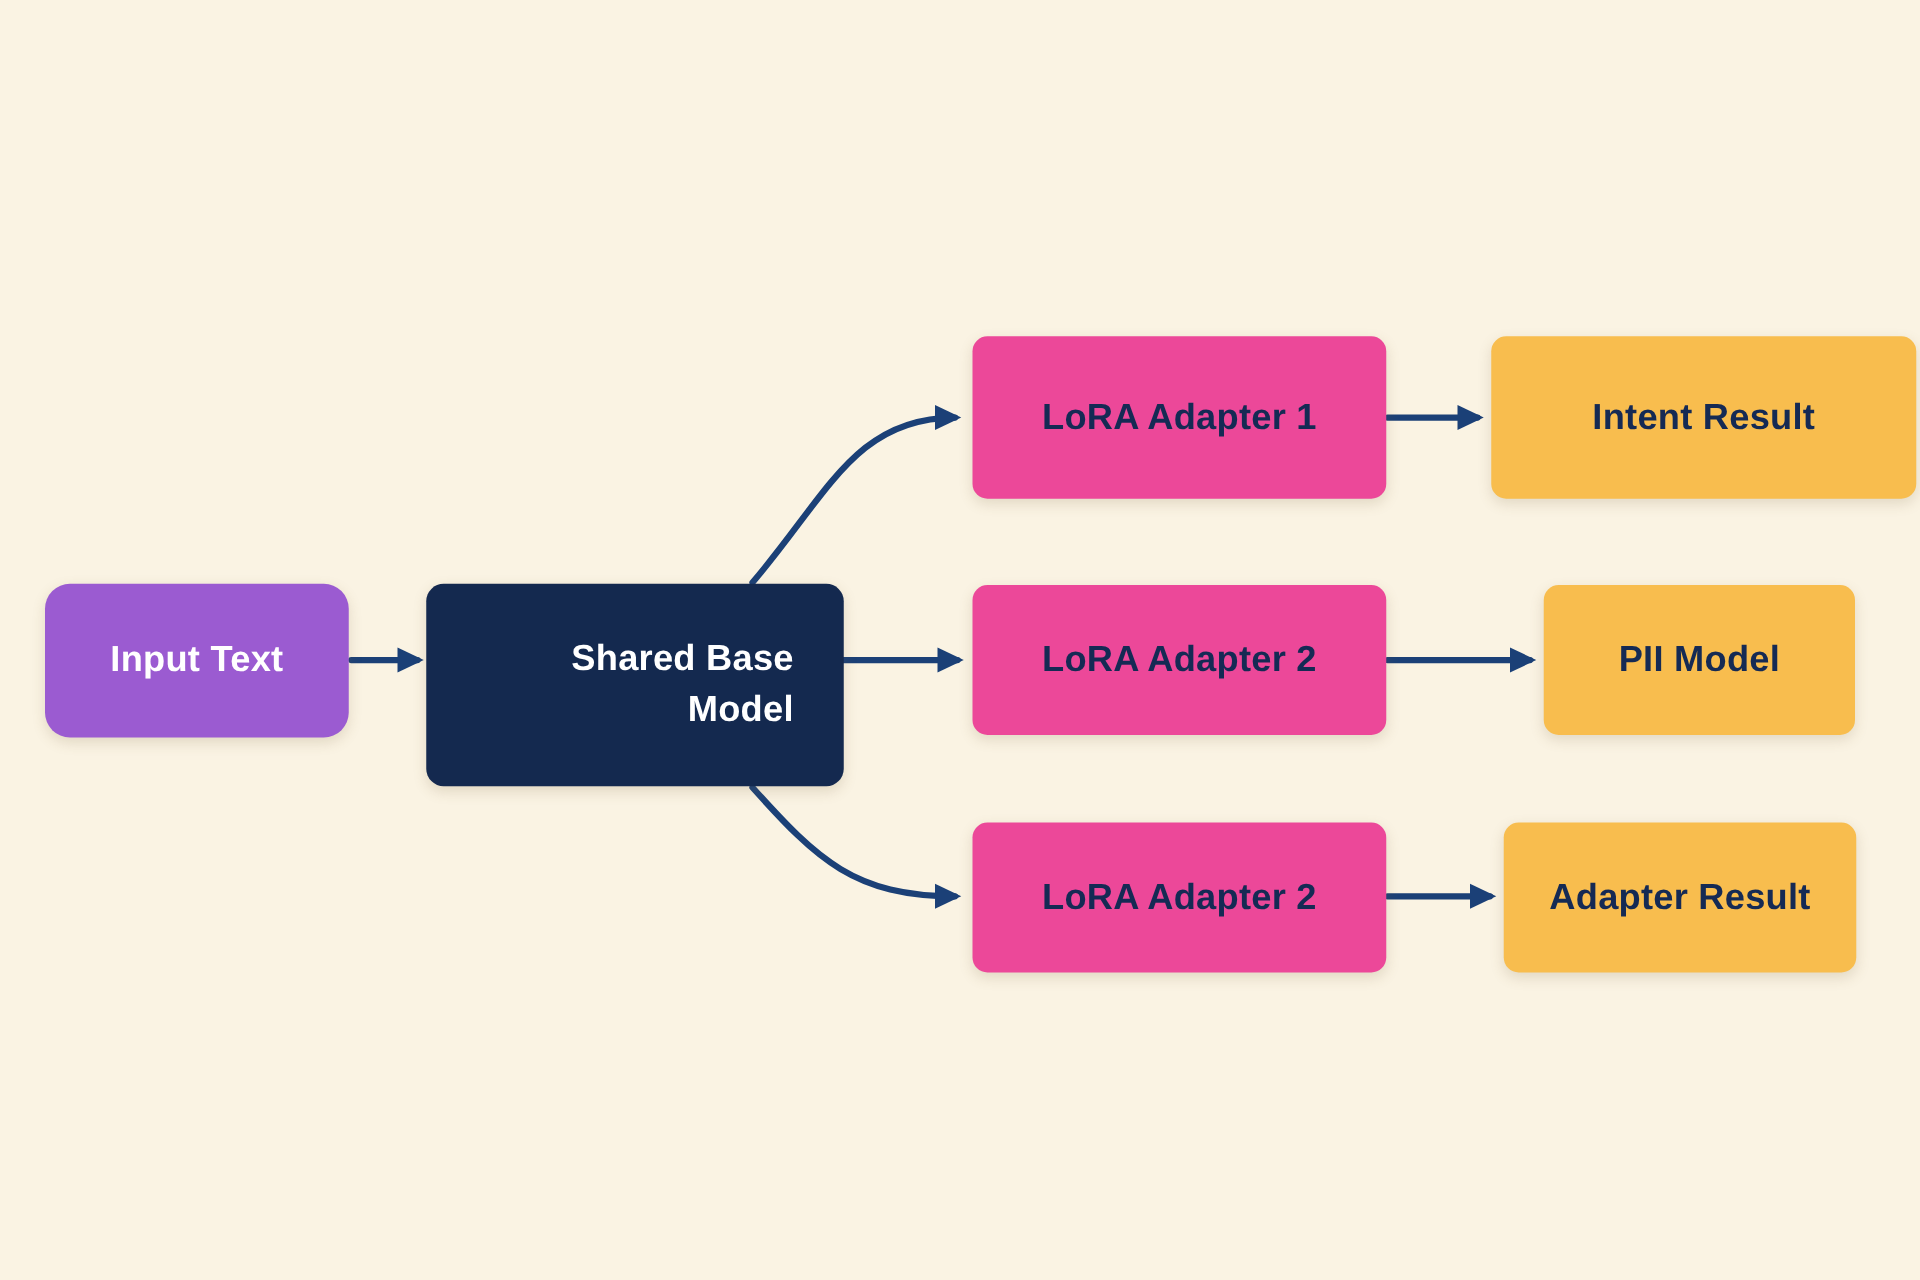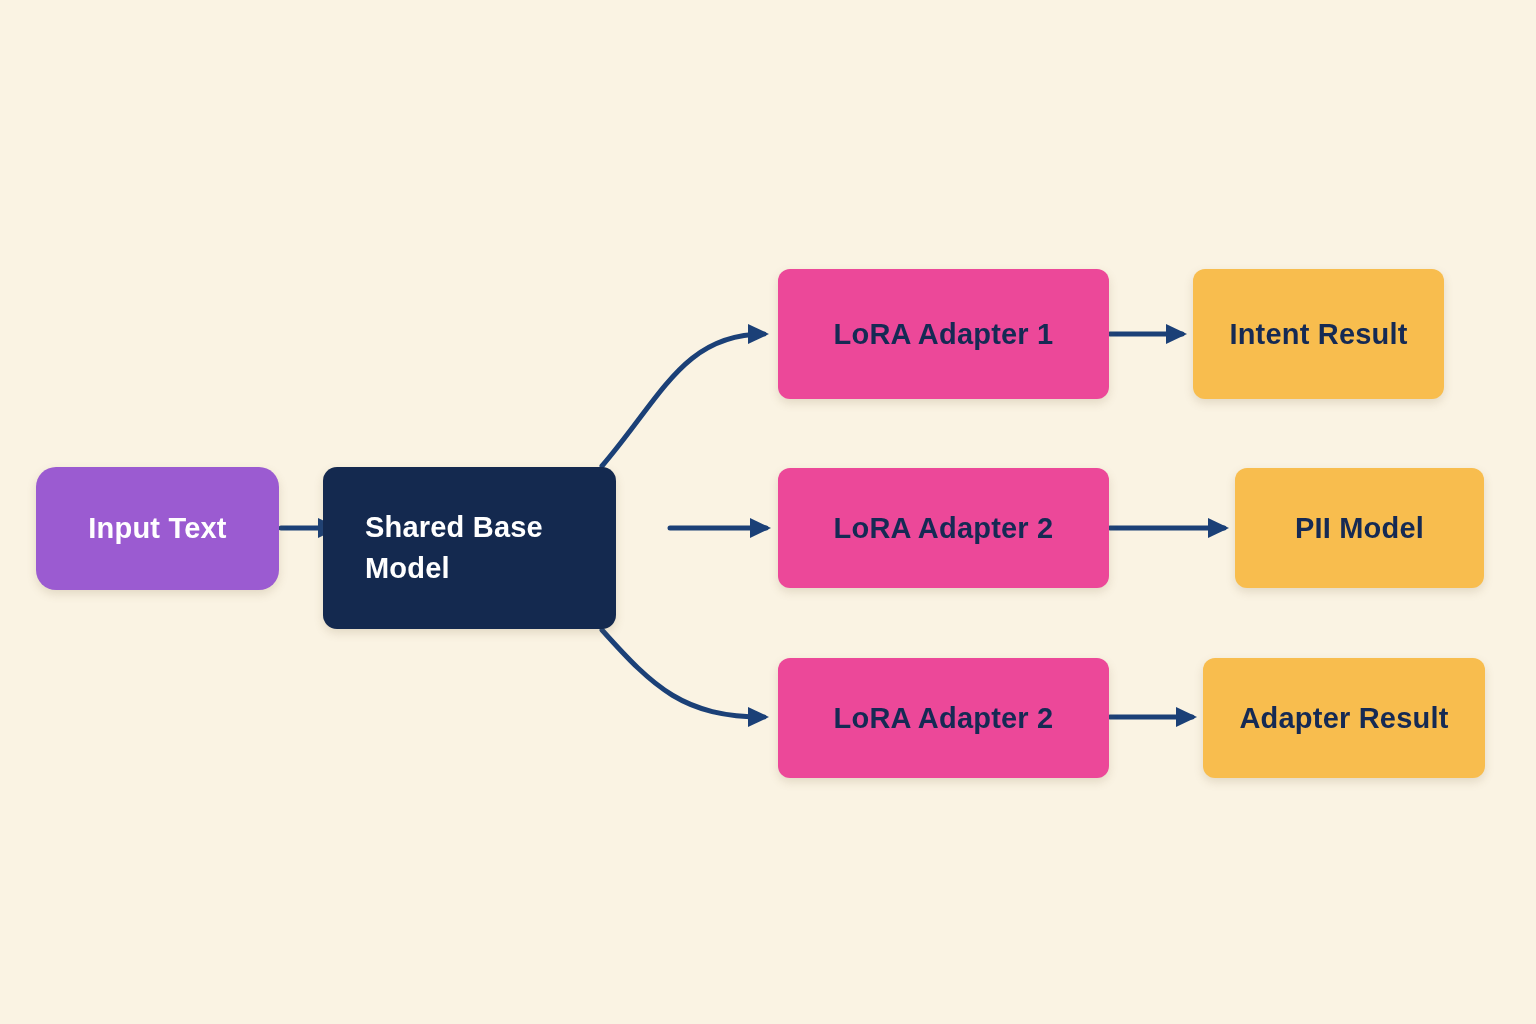--- a/index.html
+++ b/index.html
@@ -36,42 +36,42 @@
     text-align: center;
     box-shadow: 0 4px 10px rgba(120, 100, 60, 0.18);
   }
   .node-input {
     left: 36px;  top: 467px;  width: 243px; height: 123px;
     background: #9b5bd1;
     color: #ffffff;
     border-radius: 20px;
   }
   .node-base {
-    left: 323px; top: 467px;  width: 293px; height: 162px;
+    left: 341px; top: 467px;  width: 334px; height: 162px;
     background: #14294f;
     color: #ffffff;
     justify-content: flex-start;
-    text-align: left;
+    text-align: right;
     padding: 0 40px 0 42px;
     line-height: 1.4;
     border-radius: 14px;
   }
   .node-adapter {
     left: 778px; width: 331px;
     background: #ec4899;
     color: #152a54;
   }
   .node-adapter1 { top: 269px; height: 130px; }
   .node-adapter2 { top: 468px; height: 120px; text-align: right; }
   .node-adapter3 { top: 658px; height: 120px; }
   .node-result {
     background: #f8bd4e;
     color: #152a54;
   }
-  .node-result1 { left: 1193px; top: 269px; width: 251px; height: 130px; }
+  .node-result1 { left: 1193px; top: 269px; width: 340px; height: 130px; }
   .node-result2 { left: 1235px; top: 468px; width: 249px; height: 120px; }
   .node-result3 { left: 1203px; top: 658px; width: 282px; height: 120px; }
   .edge {
     fill: none;
     stroke: #1b4077;
     stroke-width: 5;
     stroke-linecap: round;
   }
 </style>
 </head>

